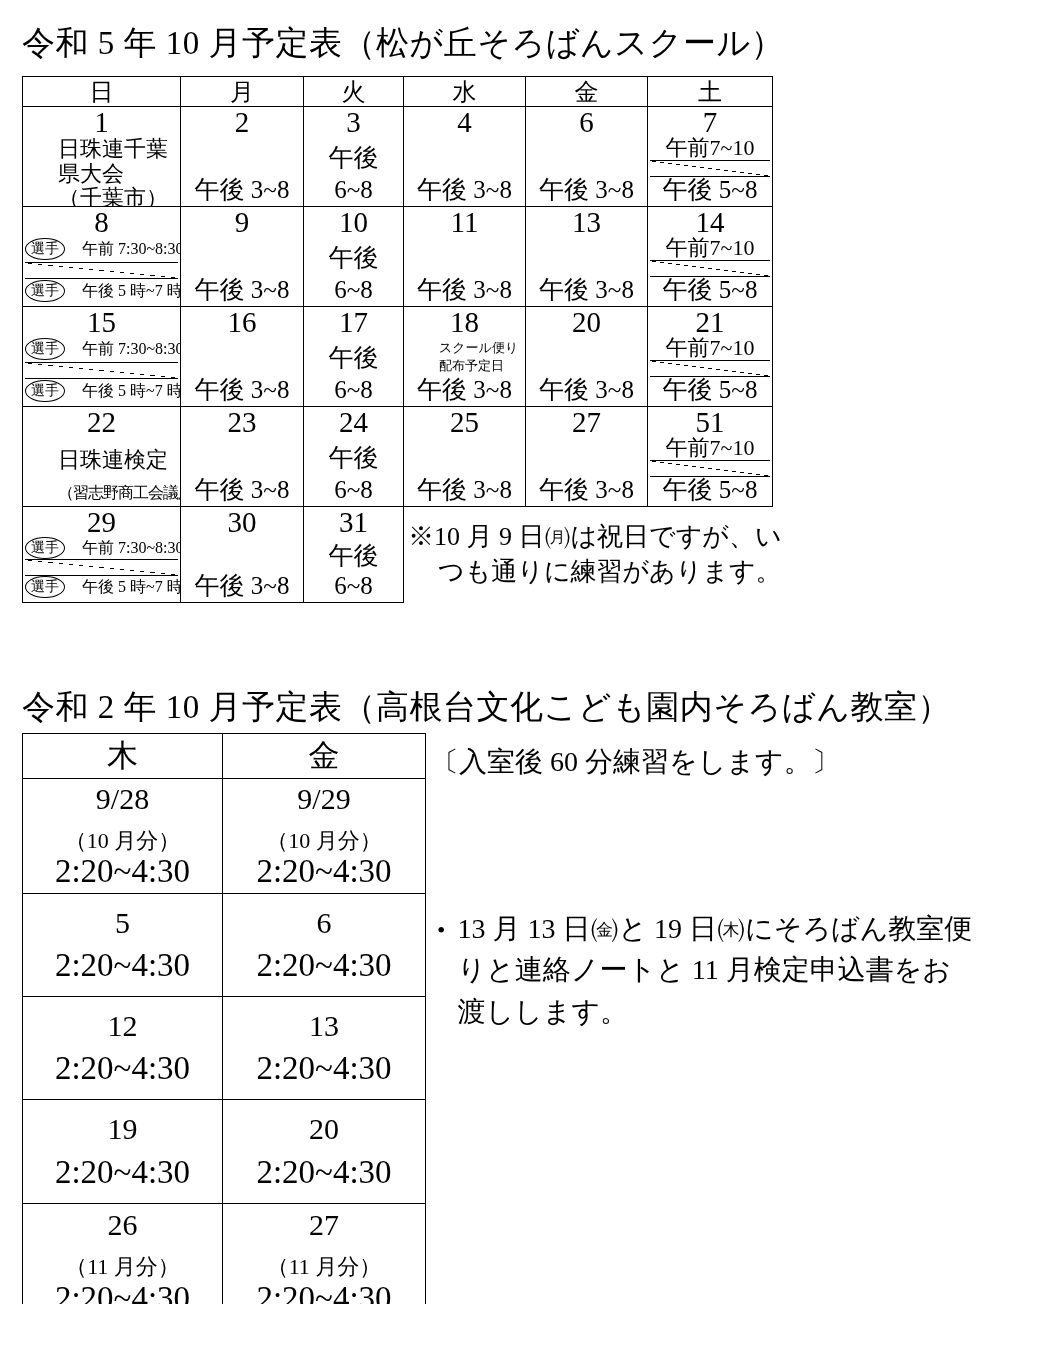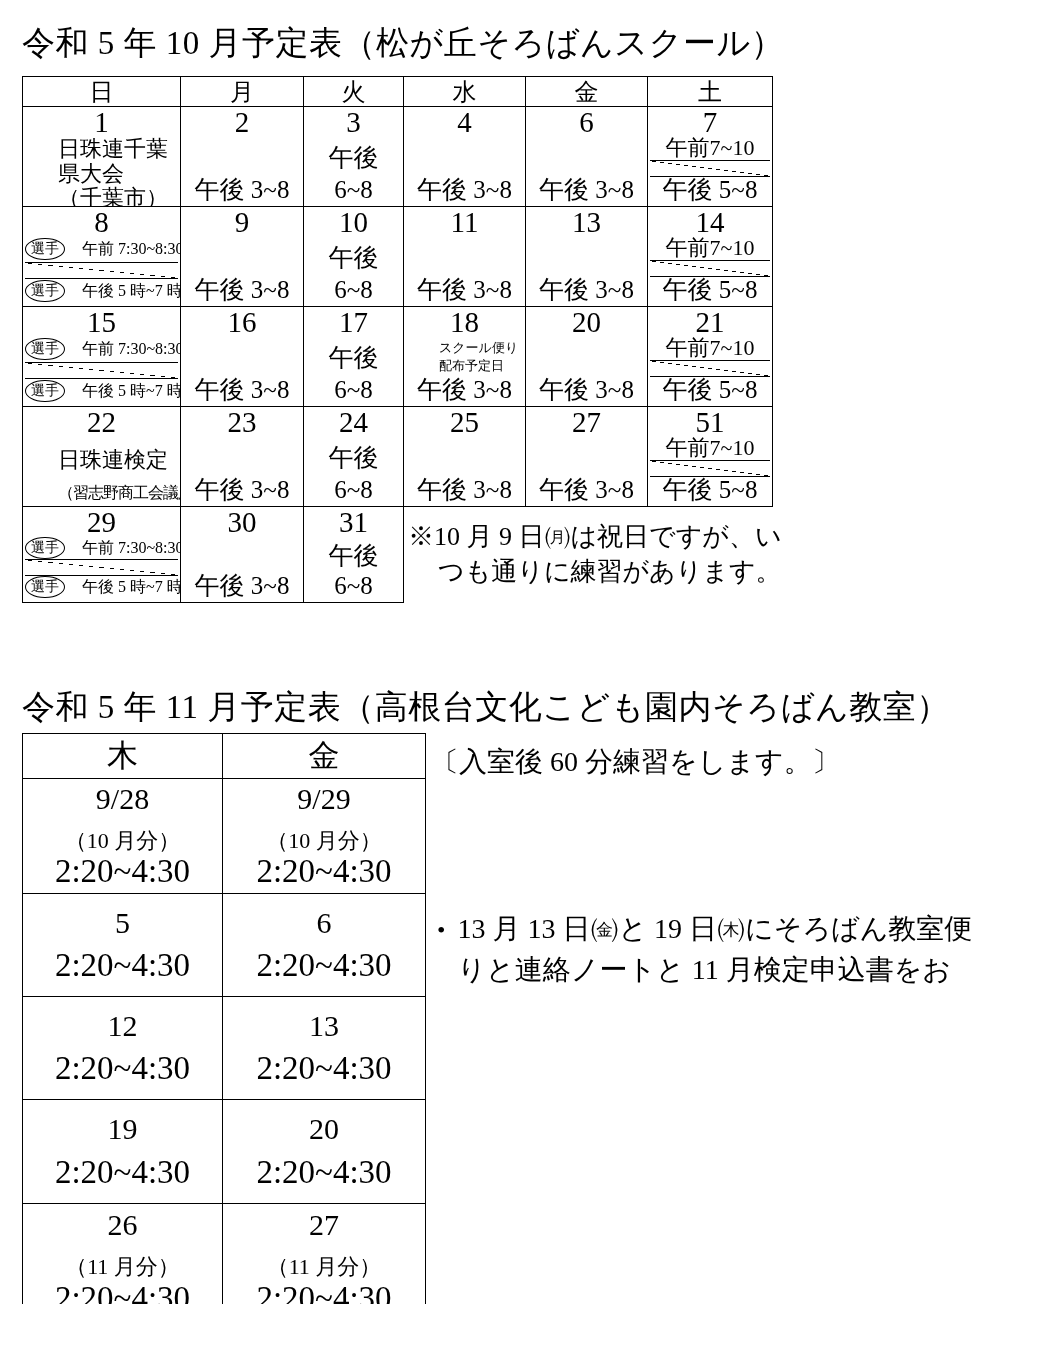--- a/index.html
+++ b/index.html
@@ -230,21 +230,21 @@
         <div class="blk-time">午後</div>
         <div class="blk-time">6~8</div>
       </div>
     </div>
 
   <div class="note1">
     <div class="l1">※10 月 9 日㈪は祝日ですが、い</div>
     <div class="l2">つも通りに練習があります。</div>
   </div>
 
-  <div class="doc-title" id="title2">令和 5 年 11 月予定表（高根台文化こども園内そろばん教室）</div>
+  <div class="doc-title" id="title2">令和 2 年 10 月予定表（高根台文化こども園内そろばん教室）</div>
 
   <div class="note2">〔入室後 60 分練習をします。〕</div>
 
   <div class="grid2" id="table2">
       <div class="c h2">木</div>
       <div class="c h2">金</div>
       <div class="c cell2">
         <div class="date2">9/28</div>
         <div class="sub2">（10 月分）</div>
         <div class="time2">2:20~4:30</div>
@@ -288,16 +288,17 @@
         <div class="sub2">（11 月分）</div>
         <div class="time2">2:20~4:30</div>
       </div>
     </div>
 
   <div class="bullet">
     <span class="dot">•</span>
     <div class="btxt">
       <div>13 月 13 日㈮と 19 日㈭にそろばん教室便</div>
       <div>りと連絡ノートと 11 月検定申込書をお</div>
+      <div>渡しします。</div>
     </div>
   </div>
 
 </div>
 
 </body></html>

